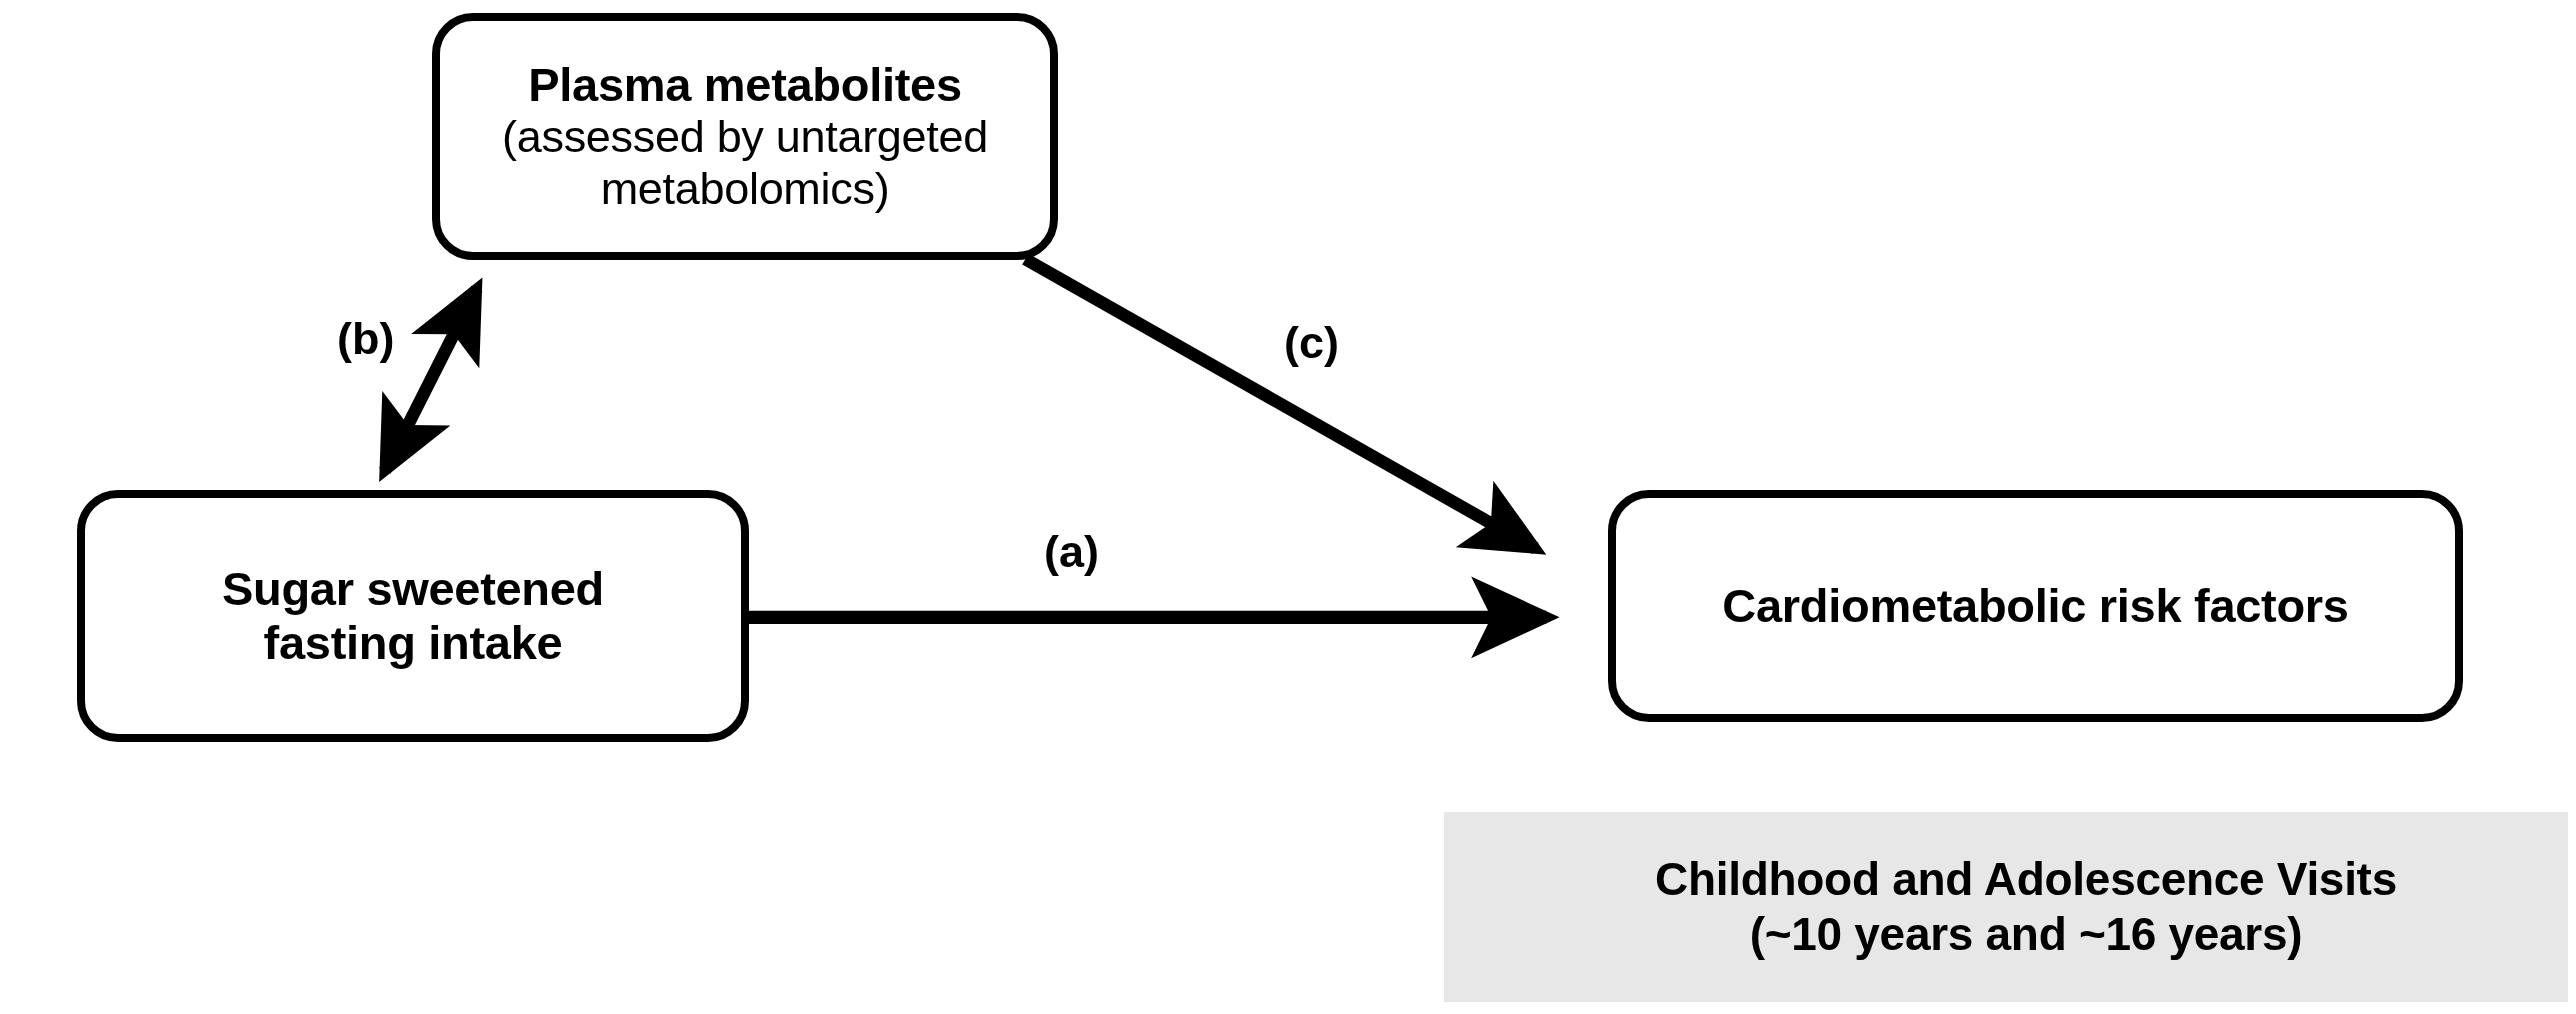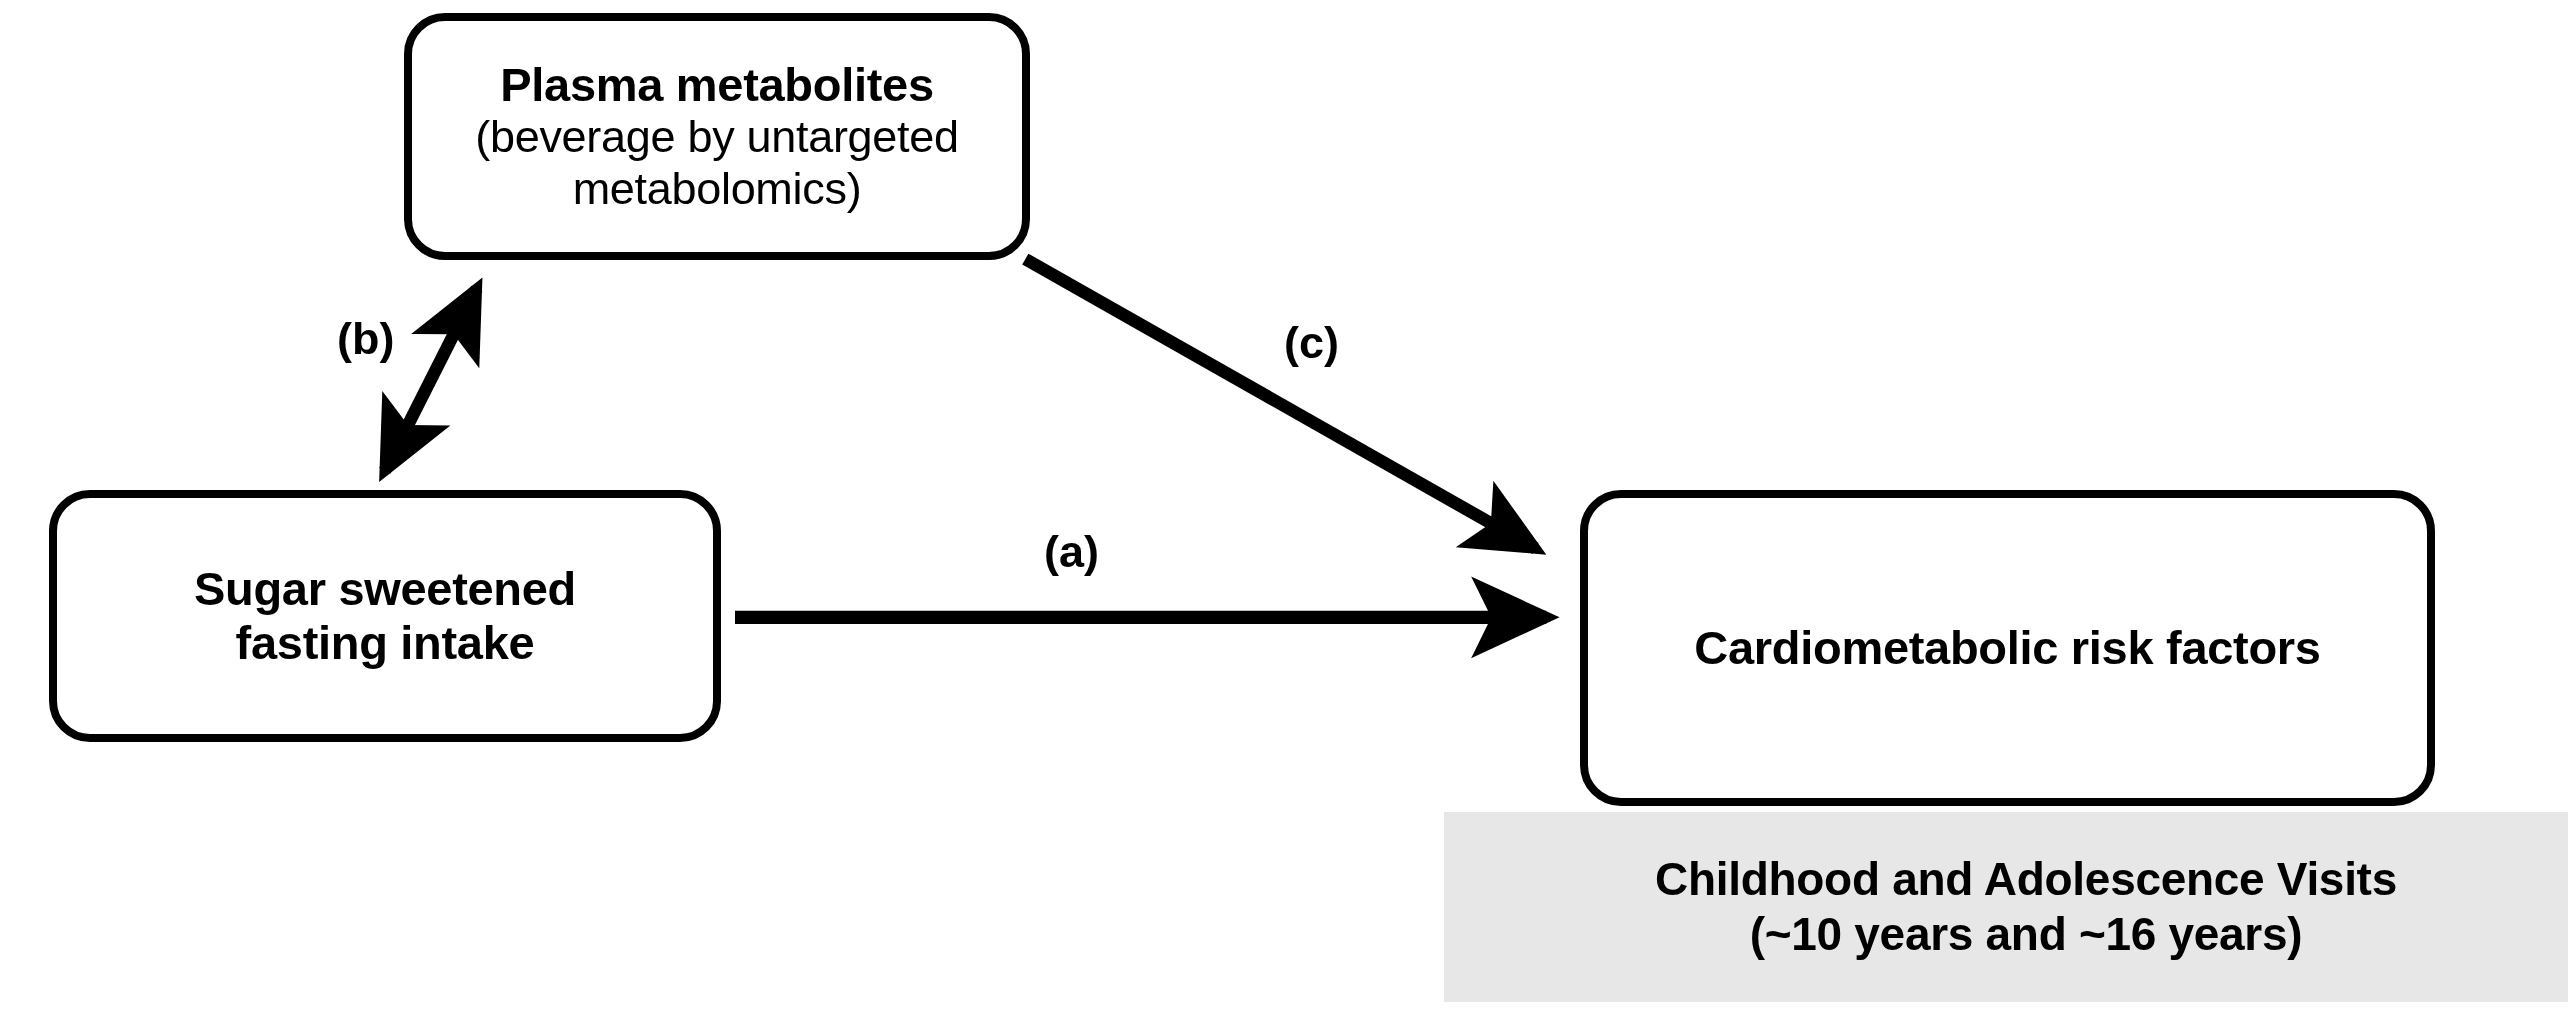--- a/index.html
+++ b/index.html
@@ -23,20 +23,21 @@
     background: #ffffff;
     border: 8px solid #000000;
     border-radius: 41px;
     display: flex;
     flex-direction: column;
     align-items: center;
     justify-content: center;
     text-align: center;
     color: #000000;
     line-height: 1.14;
+    margin-left: 28px;
   }
   .node-title {
     font-weight: bold;
     font-size: 47px;
     letter-spacing: -0.3px;
     white-space: nowrap;
   }
   .node-sub {
     font-weight: normal;
     font-size: 45px;
@@ -55,21 +56,21 @@
     top: 490px;
     width: 672px;
     height: 252px;
     padding: 0 19.7px;
     align-items: center;
   }
   #box-cardio {
     left: 1580px;
     top: 490px;
     width: 855px;
-    height: 316px;
+    height: 232px;
     padding: 0 6px;
   }
   
   #arrow-layer {
     position: absolute;
     left: 0;
     top: 0;
     width: 2576px;
     height: 1014px;
     pointer-events: none;
@@ -144,21 +145,21 @@
       <line x1="430" y1="527" x2="533" y2="323" stroke="#000000" stroke-width="14" stroke-linecap="butt" marker-start="url(#tail-solid-b)" marker-end="url(#head-solid-b)"></line>
     </g>
 
     <g>
       <line x1="1147" y1="290" x2="1718" y2="614" stroke="#000000" stroke-width="14" stroke-linecap="butt" marker-end="url(#head-solid)"></line>
     </g>
   </svg>
 
   <div class="node-box" id="box-metabolites">
     <div class="node-title">Plasma metabolites</div>
-    <div class="node-sub">(beverage by untargeted</div>
+    <div class="node-sub">(assessed by untargeted</div>
     <div class="node-sub">metabolomics)</div>
   </div>
 
   <div class="node-box" id="box-ssb">
     <div class="node-title">Sugar sweetened</div>
     <div class="node-title">fasting intake</div>
   </div>
 
   <div class="node-box" id="box-cardio">
     <div class="node-title">Cardiometabolic risk factors</div>

